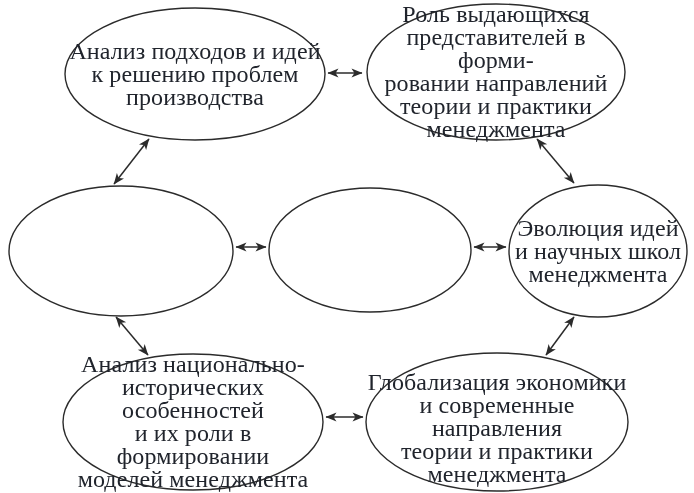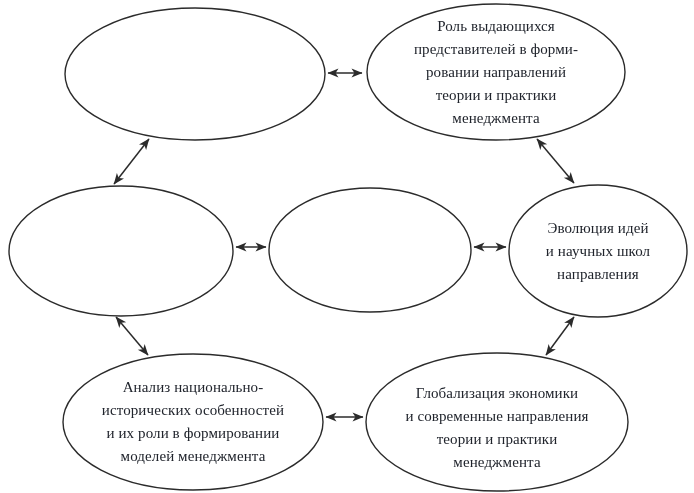--- a/index.html
+++ b/index.html
@@ -22,21 +22,21 @@
     width: 694px;
     height: 493px;
   }
   .node-label {
     position: absolute;
     display: flex;
     align-items: center;
     justify-content: center;
     text-align: center;
     white-space: pre-line;
-    font-size: 15px;
+    font-size: 24px;
     line-height: 23px;
     color: #20242c;
     letter-spacing: 0.1px;
   }
   
   .pos-top-left     { left: 65px;  top: 8px;   width: 260px; height: 132px; }
   .pos-top-right    { left: 367px; top: 4px;   width: 258px; height: 136px; }
   .pos-middle-left  { left: 9px;   top: 186px; width: 224px; height: 130px; }
   .pos-center       { left: 269px; top: 188px; width: 202px; height: 124px; }
   .pos-middle-right { left: 509px; top: 185px; width: 178px; height: 132px; }
@@ -66,32 +66,35 @@
     <line x1="328" y1="73" x2="362" y2="73" stroke="#2b2b2b" stroke-width="1.5" marker-start="url(#arrowhead)" marker-end="url(#arrowhead)"></line>
     <line x1="149" y1="139" x2="114" y2="184" stroke="#2b2b2b" stroke-width="1.5" marker-start="url(#arrowhead)" marker-end="url(#arrowhead)"></line>
     <line x1="537" y1="139" x2="574" y2="183" stroke="#2b2b2b" stroke-width="1.5" marker-start="url(#arrowhead)" marker-end="url(#arrowhead)"></line>
     <line x1="236" y1="247" x2="266" y2="247" stroke="#2b2b2b" stroke-width="1.5" marker-start="url(#arrowhead)" marker-end="url(#arrowhead)"></line>
     <line x1="474" y1="247" x2="506" y2="247" stroke="#2b2b2b" stroke-width="1.5" marker-start="url(#arrowhead)" marker-end="url(#arrowhead)"></line>
     <line x1="116" y1="317" x2="148" y2="355" stroke="#2b2b2b" stroke-width="1.5" marker-start="url(#arrowhead)" marker-end="url(#arrowhead)"></line>
     <line x1="574" y1="317" x2="546" y2="355" stroke="#2b2b2b" stroke-width="1.5" marker-start="url(#arrowhead)" marker-end="url(#arrowhead)"></line>
     <line x1="326" y1="417" x2="363" y2="417" stroke="#2b2b2b" stroke-width="1.5" marker-start="url(#arrowhead)" marker-end="url(#arrowhead)"></line>
   </svg>
 
+  <div class="node-label pos-top-left">Анализ подходов и идей
+к решению проблем
+производства</div>
 
   <div class="node-label pos-top-right">Роль выдающихся
 представителей в форми-
 ровании направлений
 теории и практики
 менеджмента</div>
 
 
 
   <div class="node-label pos-middle-right">Эволюция идей
 и научных школ
-направления</div>
+менеджмента</div>
 
   <div class="node-label pos-bottom-left">Анализ национально-
 исторических особенностей
 и их роли в формировании
 моделей менеджмента</div>
 
   <div class="node-label pos-bottom-right">Глобализация экономики
 и современные направления
 теории и практики
 менеджмента</div>

